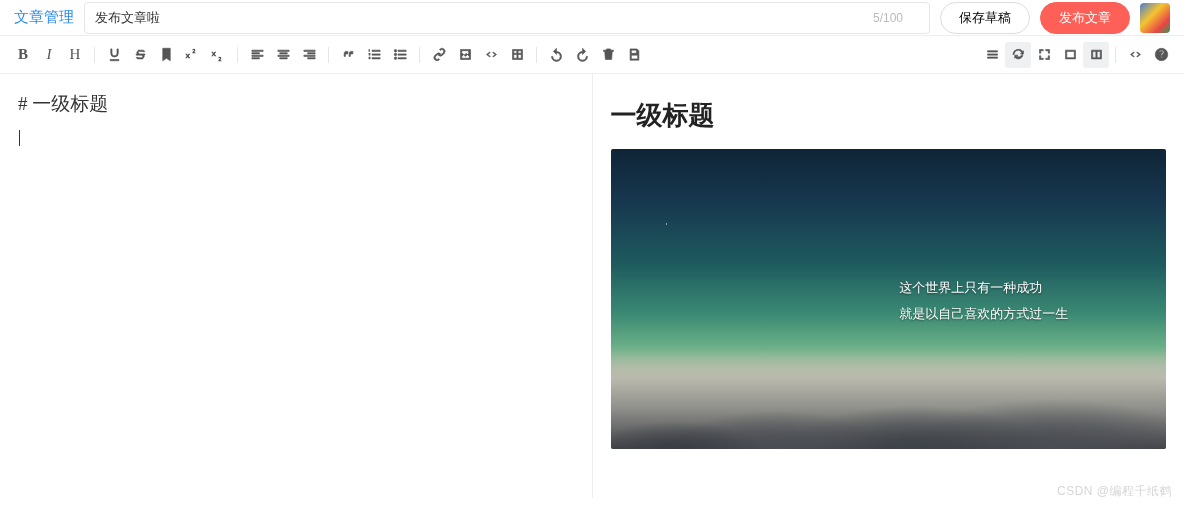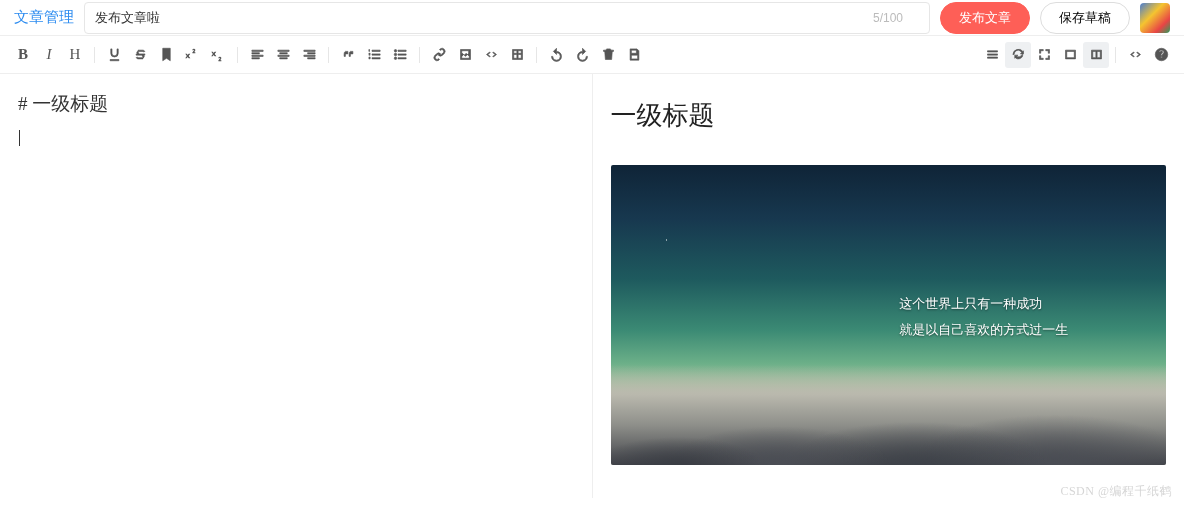--- a/index.html
+++ b/index.html
@@ -25,21 +25,21 @@
 .tb-btn.h-H { font-family: Georgia, serif; font-size:15px;}
 .tb-sep { width:1px; height:16px; background:#e6e6e6; margin:0 6px;}
 .tb-btn.active { background:#eef0f2;}
 
 
 .editor { display:flex; height:calc(506px - 44px - 38px);}
 .pane { flex:1; overflow:auto; padding:14px 18px;}
 .pane-left { font-family: Liberation Serif, serif; font-size:19px; line-height:1.7; color:#333; border-right:1px solid #eee;}
 .pane-left .cursor { display:inline-block; width:0; height:16px; border-right:1px solid #333; margin-left:1px; vertical-align:middle;}
 .pane-right { padding:18px 18px 30px 18px; background:#fff;}
-.pane-right h1 { font-size:26px; font-weight:400; margin:6px 0 32px 0; color:#222;}
+.pane-right h1 { font-size:26px; font-weight:700; margin:6px 0 16px 0; color:#222;}
 
 
 .scene { position:relative; width:100%; height:300px; overflow:hidden; border-radius:2px;
   background: linear-gradient(180deg, #0f2437 0%, #17384f 18%, #1e5a5e 38%, #3b8a74 55%, #6baf88 66%, #a9c6a2 74%, #d6d4c3 78%, #c9c7ba 82%);
   margin-top: 11px;
 }
 .scene::after { content:""; position:absolute; left:0; right:0; bottom:0; height:100px;
   background:
     radial-gradient(120px 40px at 12% 100%, #3a3d44 0%, transparent 70%),
     radial-gradient(160px 55px at 30% 100%, #4b4e55 0%, transparent 70%),
@@ -49,33 +49,33 @@
 }
 .stars { position:absolute; inset:0; background:
   radial-gradient(1px 1px at 20% 10%, rgba(255,255,255,.7) 50%, transparent 51%),
   radial-gradient(1px 1px at 60% 8%, rgba(255,255,255,.6) 50%, transparent 51%),
   radial-gradient(1px 1px at 80% 15%, rgba(255,255,255,.5) 50%, transparent 51%),
   radial-gradient(1px 1px at 40% 20%, rgba(255,255,255,.5) 50%, transparent 51%),
   radial-gradient(1px 1px at 10% 25%, rgba(255,255,255,.5) 50%, transparent 51%);
 }
 .scene .txts { position:absolute; top:42%; left:52%; color:#fff; font-size:13px; line-height:2; text-shadow:0 1px 2px rgba(0,0,0,.5);}
 
-.watermark { position:absolute; right:12px; bottom:6px; color:#d6d6d6; font-size:12px; letter-spacing:.5px;font-family:Liberation Serif, serif;}
+.watermark { position:absolute; right:12px; bottom:6px; color:#d6d6d6; font-size:12px; letter-spacing:.5px;}
 </style>
 </head>
 <body>
 
 <div class="header">
   <div class="brand">文章管理</div>
   <div class="title-wrap">
     <input class="title-input" value="发布文章啦" style="">
     <div class="counter">5/100</div>
   </div>
+  <button class="btn">保存草稿</button>
   <button class="btn btn-primary">发布文章</button>
-  <button class="btn">保存草稿</button>
   <div class="avatar"></div>
 </div>
 
 <div class="toolbar">
   <div class="tb-left">
     <div class="tb-btn bold-B">B</div>
     <div class="tb-btn ital-I">I</div>
     <div class="tb-btn h-H">H</div>
     <div class="tb-sep"></div>
     <div class="tb-btn">

